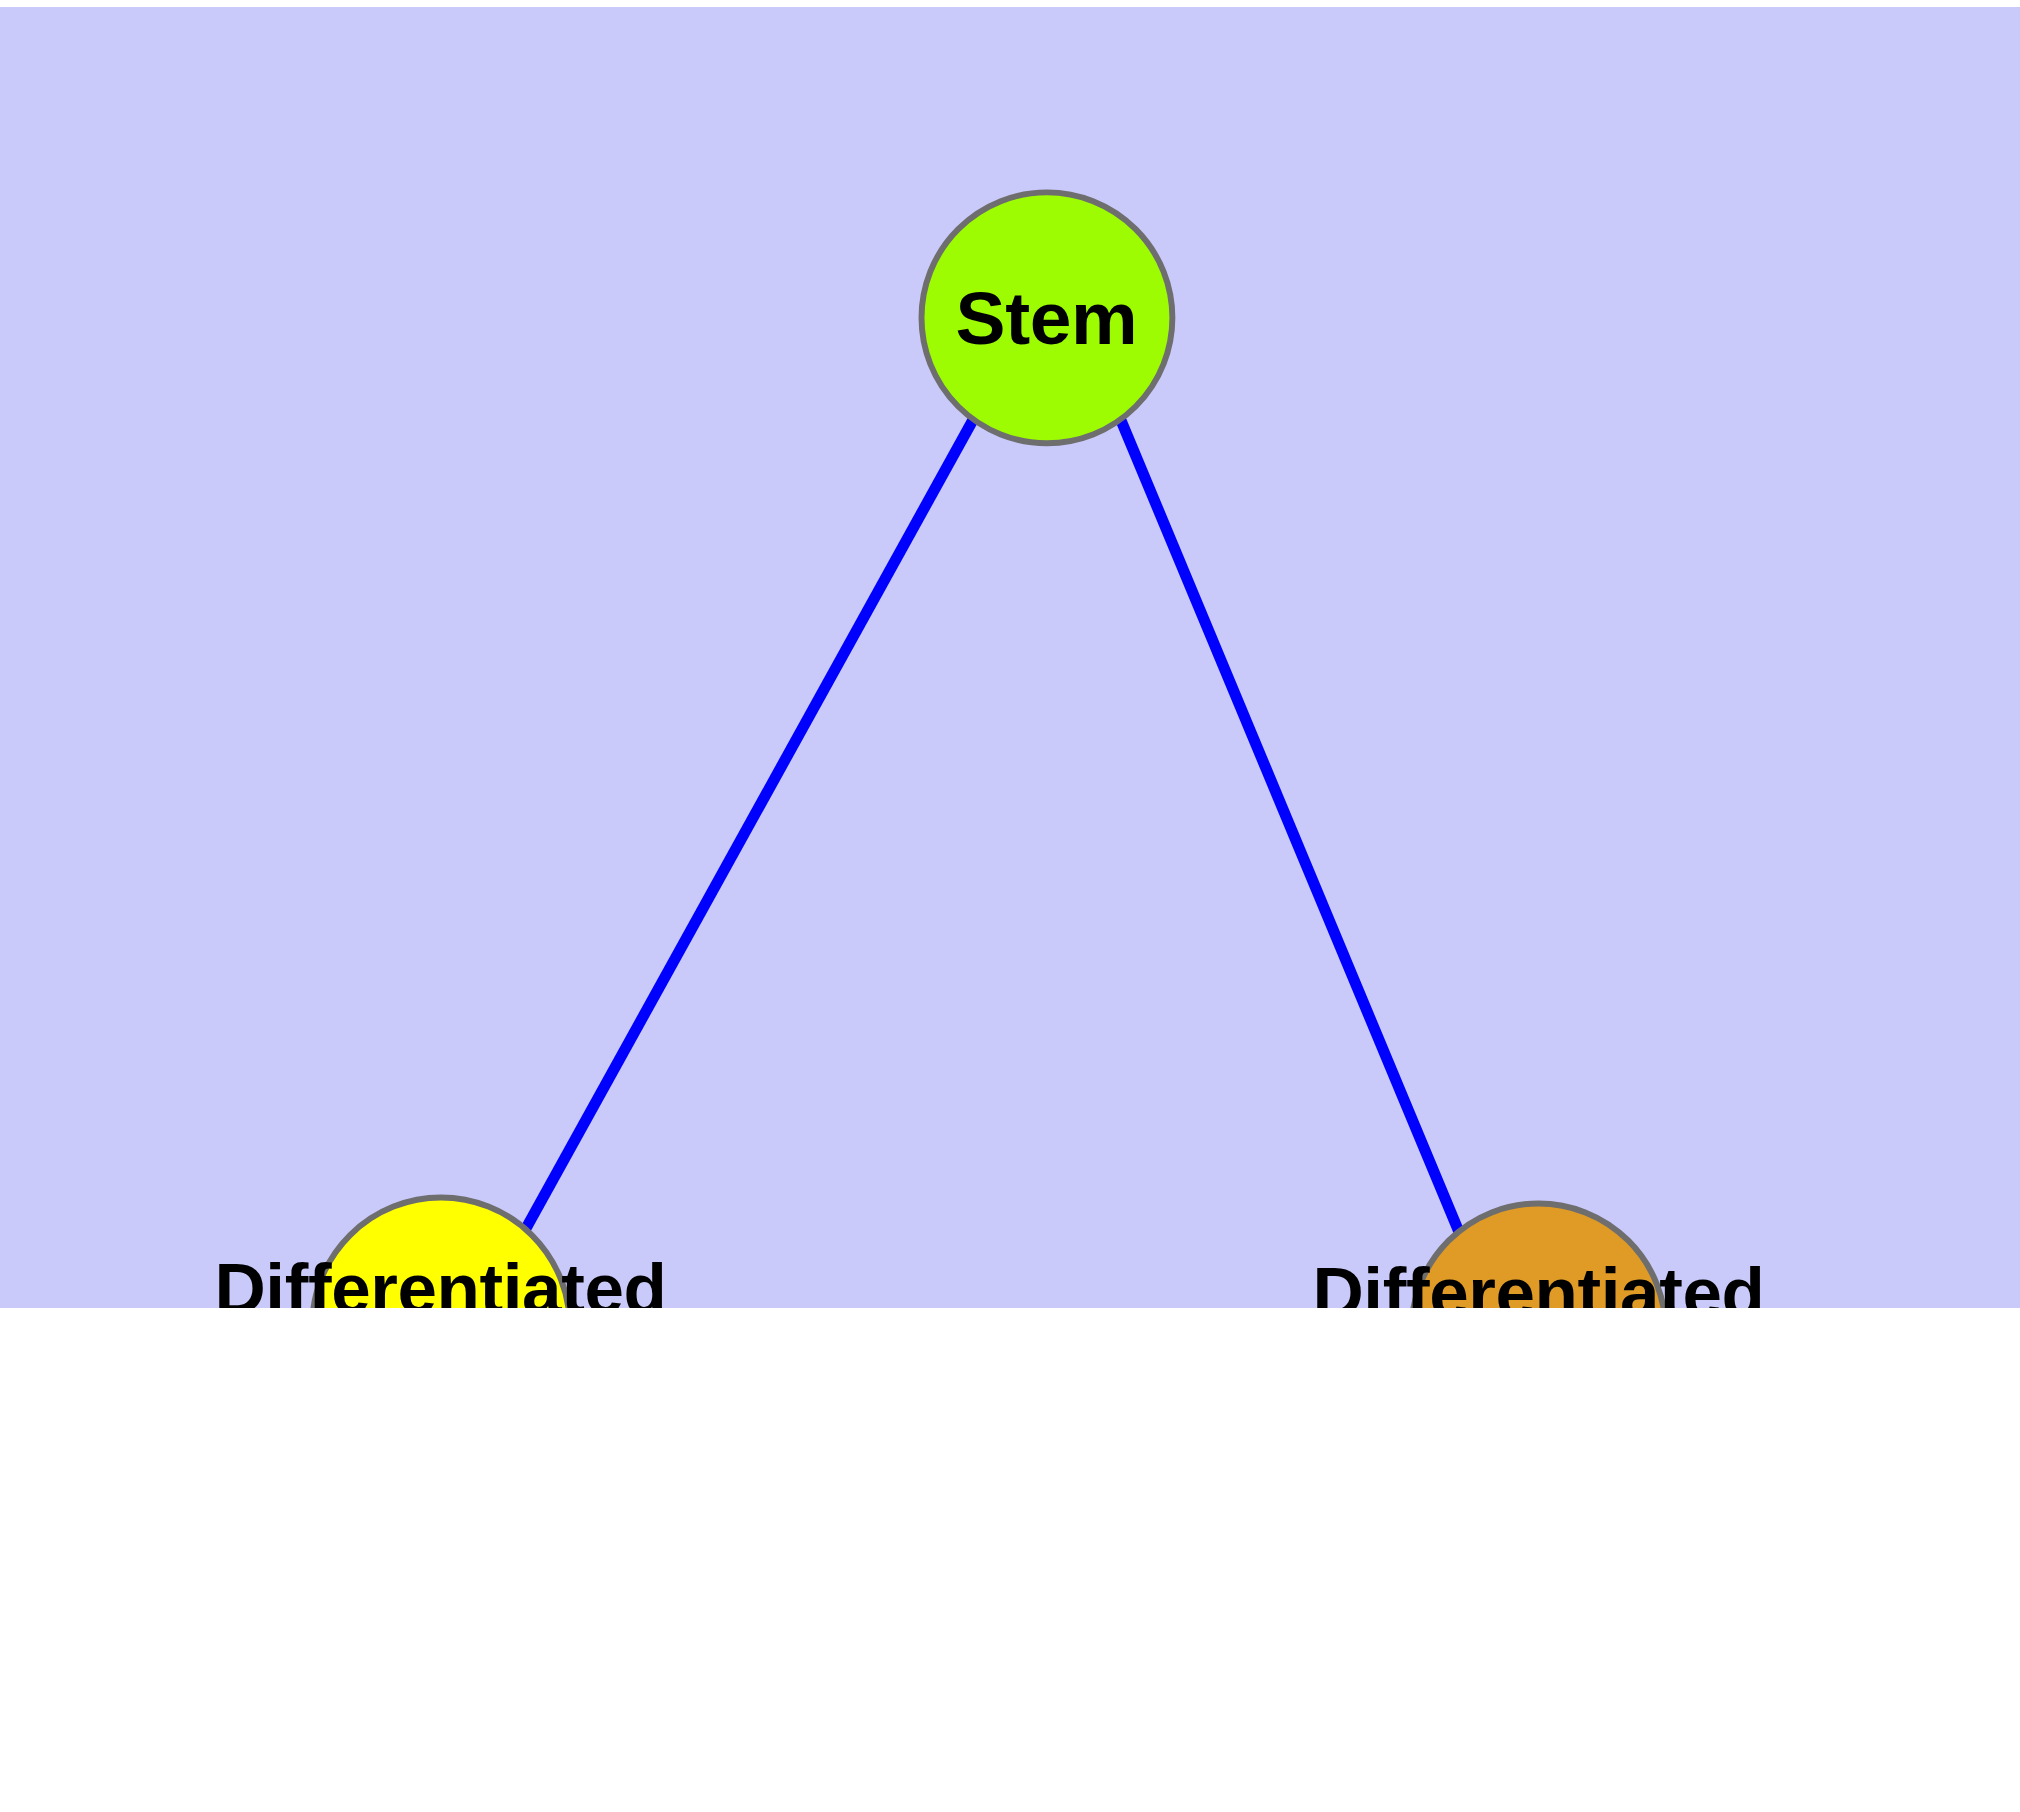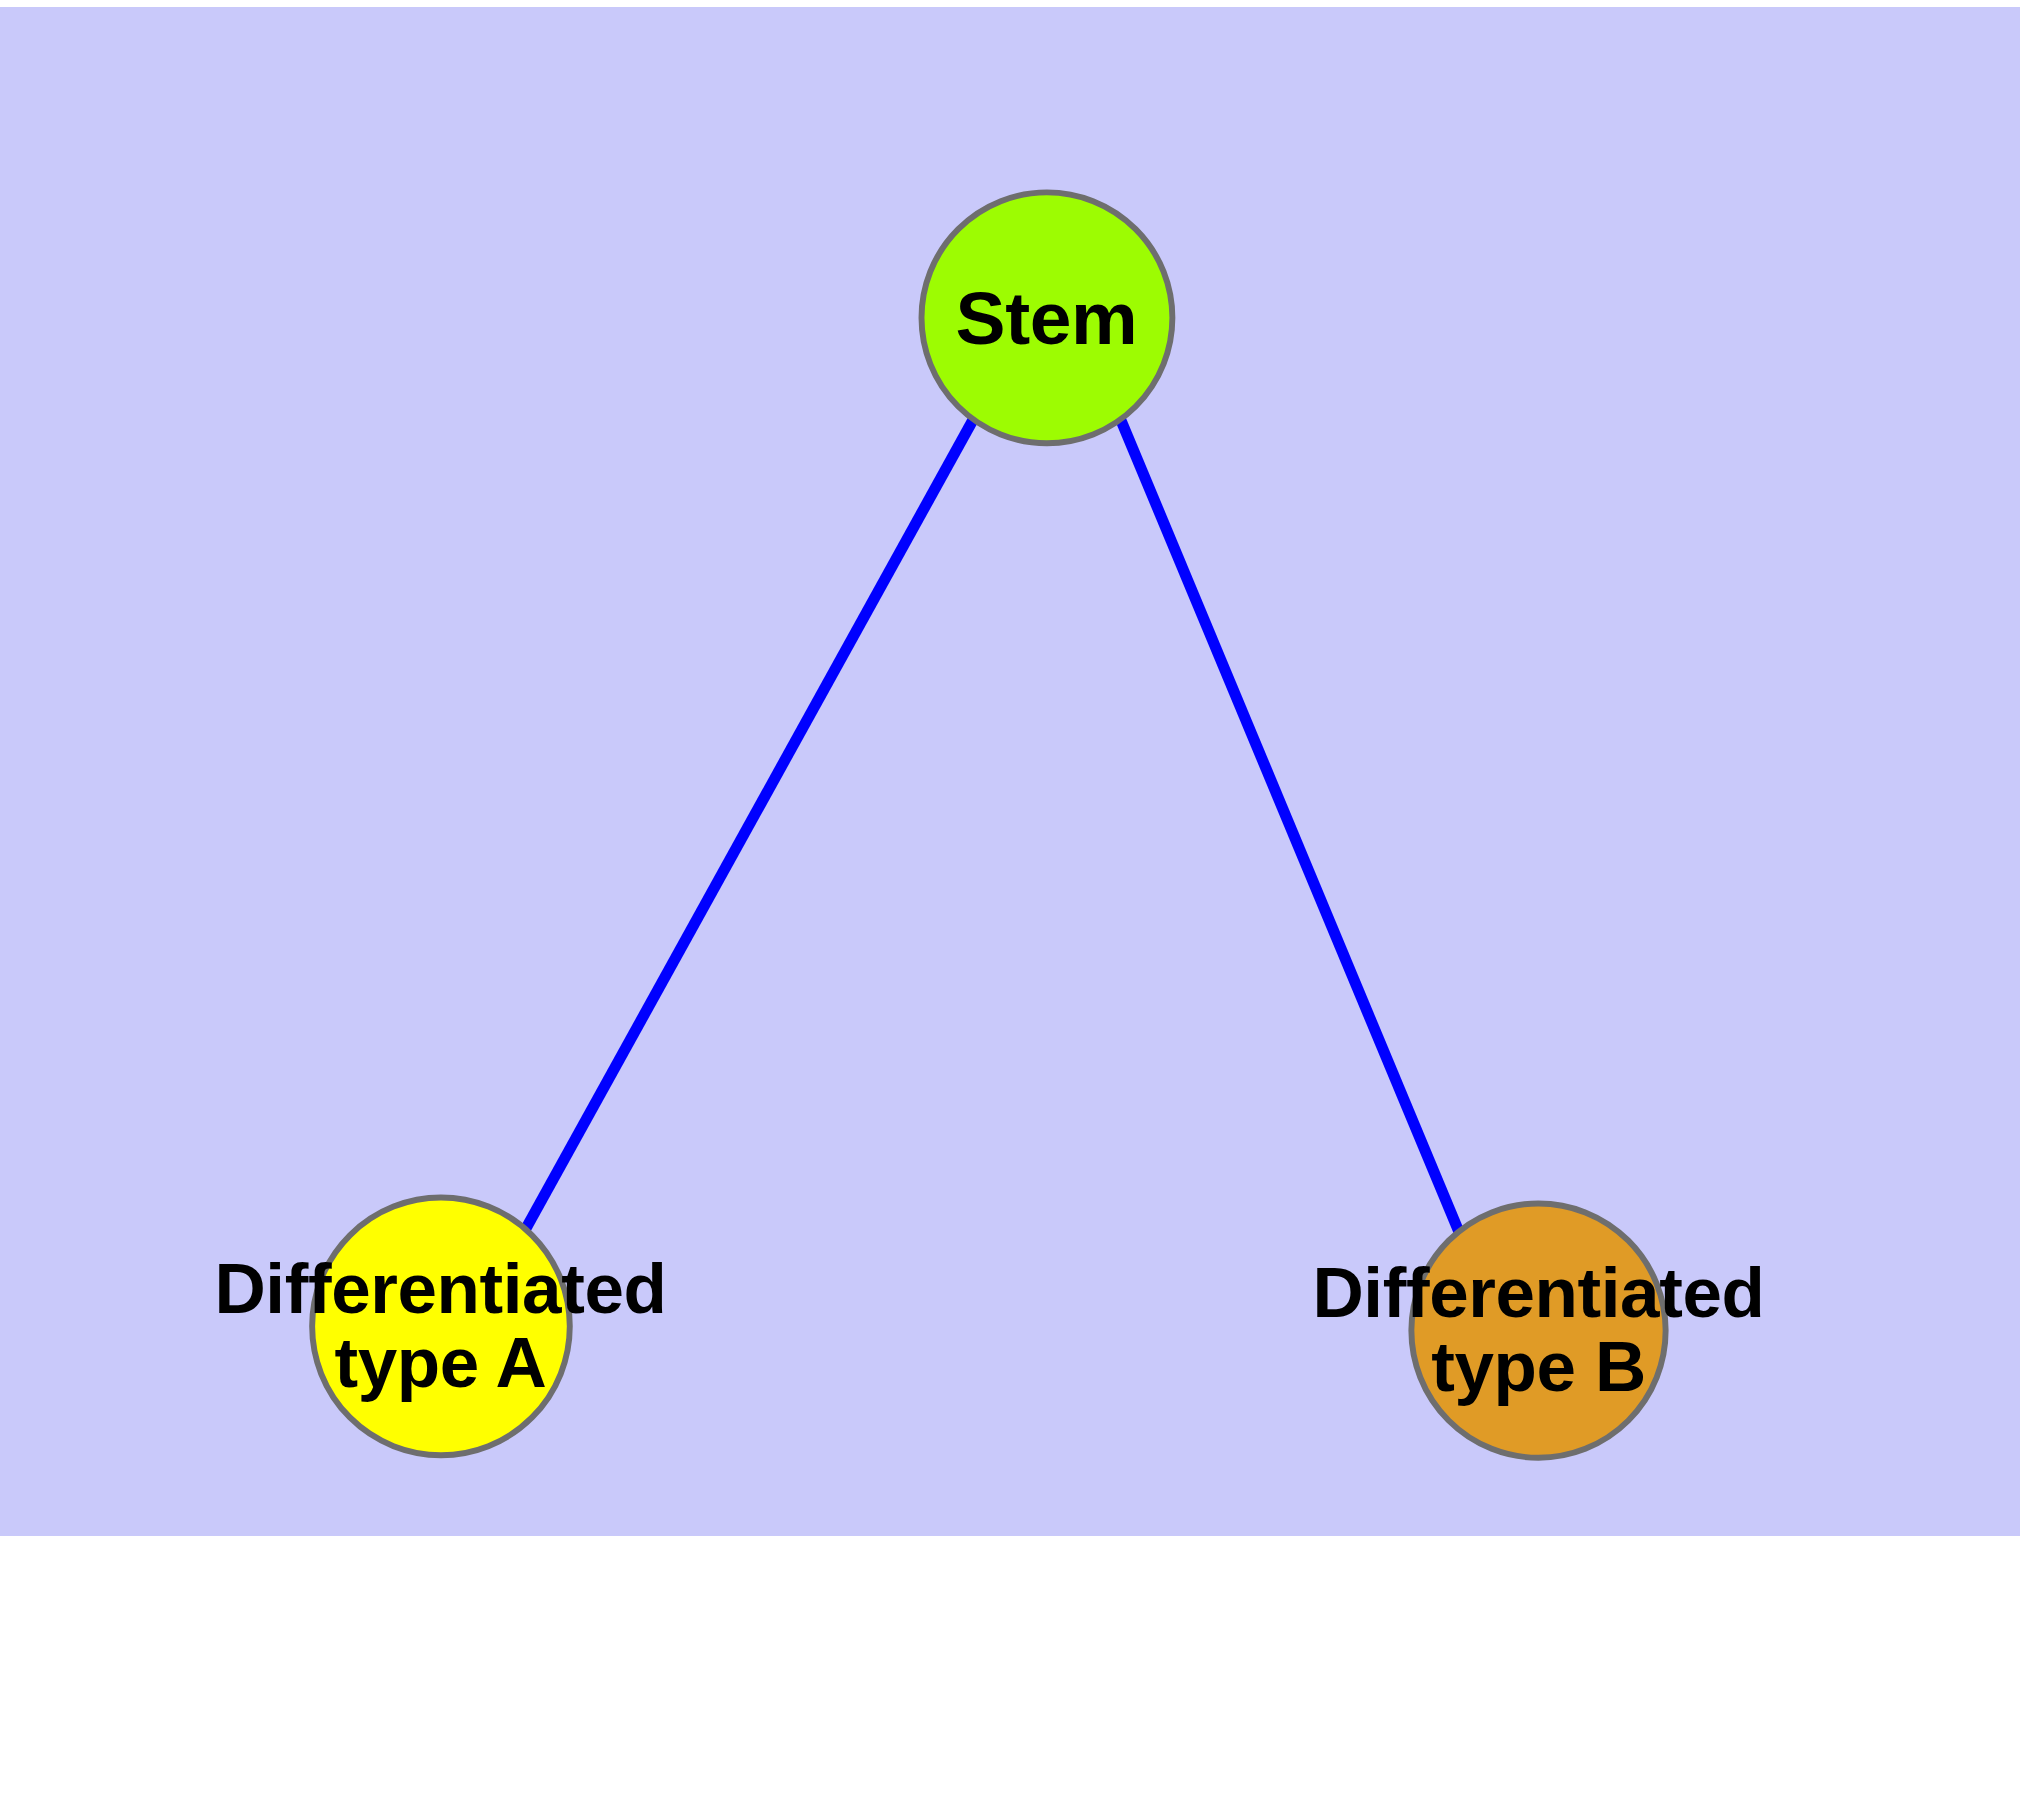--- a/index.html
+++ b/index.html
@@ -3,21 +3,21 @@
 <meta charset="utf-8">
 <style>
   html, body {
     margin: 0;
     padding: 0;
     background: #ffffff;
   }
   #canvas {
     position: relative;
     width: 2021px;
-    height: 1536px;
+    height: 1308px;
     background: #ffffff;
     overflow: hidden;
     font-family: "Liberation Sans", sans-serif;
   }
   #plot-bg {
     position: absolute;
     left: 0;
     top: 6.8px;
     width: 2021px;
     height: 1805px;

